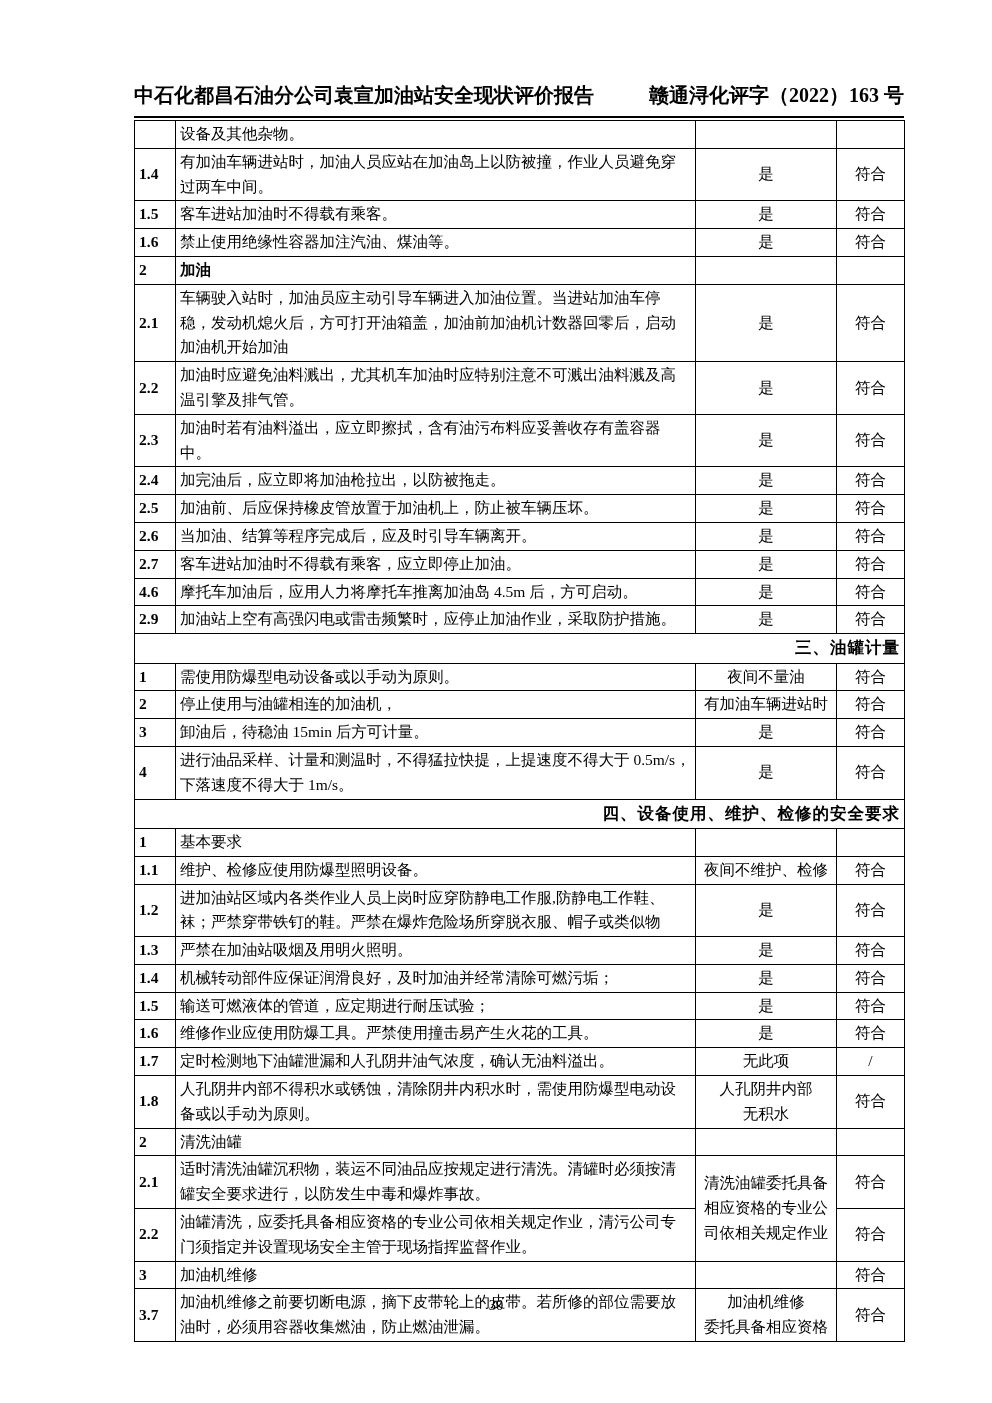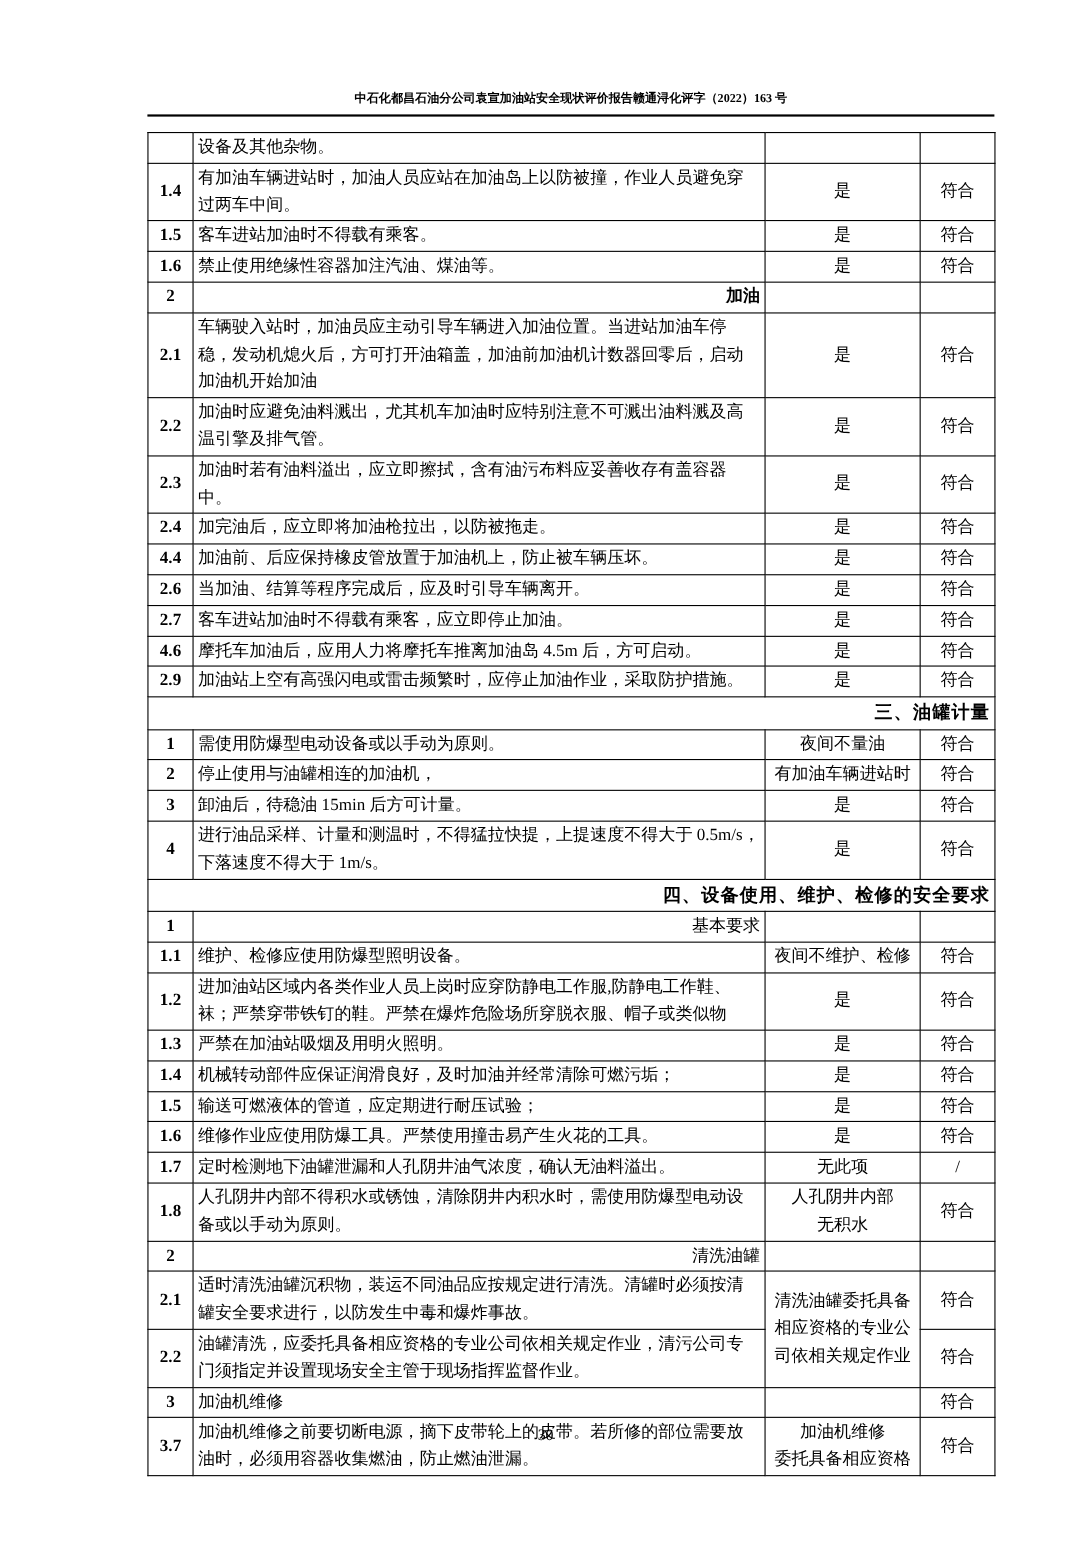--- a/index.html
+++ b/index.html
@@ -8,45 +8,45 @@
     width: 992px; height: 1403px;
     background: #ffffff;
     color: #000;
     font-family: "Liberation Serif", "DejaVu Serif", serif;
   }
   .page { position: relative; width: 992px; height: 1403px; overflow: hidden; }
 
   .doc-header {
     position: absolute;
     left: 134px; width: 770px; top: 82px;
-    display: flex; justify-content: center; align-items: flex-end;
-    font-size: 11px; font-weight: bold;
+    display: flex; justify-content: space-between; align-items: flex-end;
+    font-size: 20px; font-weight: bold;
     padding-bottom: 7px;
     border-bottom: 2px solid #000;
     white-space: nowrap;
   }
 
   table.report {
     position: absolute;
     left: 134px; top: 120px;
     width: 770px;
     border-collapse: collapse;
     table-layout: fixed;
     font-size: 15.5px;
     line-height: 1.6;
   }
   table.report td {
     border: 1px solid #000;
     padding: 1px 4px;
     vertical-align: middle;
     word-break: break-all;
   }
-  td.num   { text-align: center; font-weight: bold; padding: 1px 1px; }
+  td.num   { font-weight: bold; padding: 1px 1px; }
   td.content { text-align: left; }
-  td.content.center { text-align: right; }
+  td.content.center { text-align: left; }
   td.content.bold { font-weight: bold; }
   td.status { text-align: center; white-space: pre-line; }
   td.result { text-align: center; }
   td.section {
     text-align: right;
     font-weight: bold;
     font-size: 16.5px;
     letter-spacing: 1px;
   }
 
@@ -123,21 +123,21 @@
           <td class="status">是</td>
           <td class="result">符合</td>
         </tr>
         <tr>
           <td class="num">2.4</td>
           <td class="content">加完油后，应立即将加油枪拉出，以防被拖走。</td>
           <td class="status">是</td>
           <td class="result">符合</td>
         </tr>
         <tr>
-          <td class="num">4.4</td>
+          <td class="num">2.5</td>
           <td class="content">加油前、后应保持橡皮管放置于加油机上，防止被车辆压坏。</td>
           <td class="status">是</td>
           <td class="result">符合</td>
         </tr>
         <tr>
           <td class="num">2.6</td>
           <td class="content">当加油、结算等程序完成后，应及时引导车辆离开。</td>
           <td class="status">是</td>
           <td class="result">符合</td>
         </tr>

